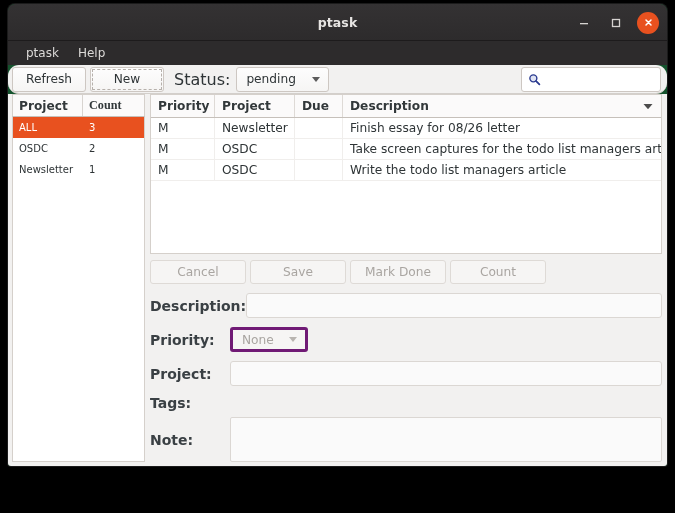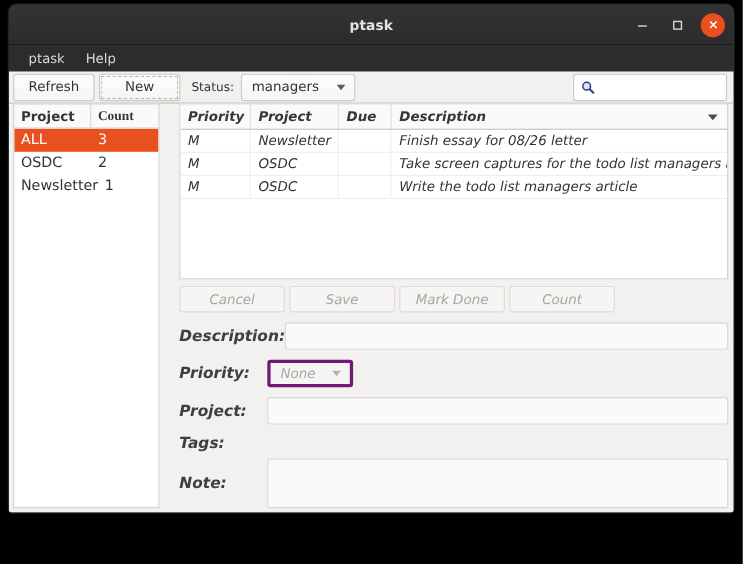--- a/index.html
+++ b/index.html
@@ -74,40 +74,41 @@
 
   
   #toolbar {
     flex: 0 0 29px;
     background: #f2f1f0;
     border-bottom: 1px solid #d3cfcb;
     display: flex;
     align-items: center;
     padding: 0 0 0 4px;
     gap: 0;
+    border-radius: 11px;
   }
   .tb-btn {
     height: 25px;
     min-width: 74px;
     padding: 0 12px;
     background: linear-gradient(#fdfdfd, #f6f5f4);
     border: 1px solid #cdc7c2;
     border-radius: 3px;
     font-size: 12.2px;
     color: #2e3436;
     display: flex; align-items: center; justify-content: center;
     cursor: pointer;
     margin-right: 4px;
   }
   .tb-btn.focused {
     outline: 1px dashed #b6b0ab;
     outline-offset: -3px;
   }
   .tb-label {
-    font-size: 11px;
+    font-size: 16px;
     color: #2e3436;
     margin: 0 6px 0 6px;
   }
   .combo {
     height: 25px;
     background: linear-gradient(#fdfdfd, #f6f5f4);
     border: 1px solid #cdc7c2;
     border-radius: 3px;
     display: flex; align-items: center;
     padding: 0 8px 0 9px;
@@ -178,38 +179,37 @@
     background: #ffffff;
     border: 1px solid #d5d0cb;
     border-top: none;
     overflow: hidden;
     min-height: 0;
   }
   .proj-row {
     height: 21px;
     display: flex;
     align-items: center;
-    font-size: 13px;
+    font-size: 10px;
     color: #2e3436;
     cursor: pointer;
   }
   .proj-row.selected {
     background: #e8511f;
     color: #ffffff;
   }
   .pr-name { flex: 0 0 70px; padding-left: 6px; white-space: nowrap; }
   .pr-count { flex: 1 1 auto; padding-left: 6px; }
 
   
   #rightpane {
     flex: 1 1 auto;
     display: flex; flex-direction: column;
-    padding: 0 5px 4px 18px;
+    padding: 0 5px 4px 5px;
     min-width: 0;
-    font-style: italic;
   }
 
   
   #task-table-wrap {
     flex: 0 0 160px;
     background: #ffffff;
     border: 1px solid #d5d0cb;
     display: flex; flex-direction: column;
     overflow: hidden;
   }
@@ -359,21 +359,21 @@
   <div id="menubar">
     <div class="menu-item">ptask</div>
     <div class="menu-item">Help</div>
   </div>
 
   <div id="toolbar">
     <div class="tb-btn">Refresh</div>
     <div class="tb-btn focused">New</div>
     <span class="tb-label">Status:</span>
     <div class="combo">
-      <span>managers</span>
+      <span>pending</span>
       <span class="caret"></span>
     </div>
     <div id="toolbar-spacer"></div>
     <div id="search-box">
       <svg width="13" height="13" viewBox="0 0 16 16">
         <circle cx="6.6" cy="6.6" r="4.3" fill="#dfe3f2" stroke="#2a3a8f" stroke-width="1.7"></circle>
         <path d="M10 10 L14 14" stroke="#2a3a8f" stroke-width="2.2" stroke-linecap="round"></path>
       </svg>
       <span id="search-input-text" placeholder=""></span>
     </div>

